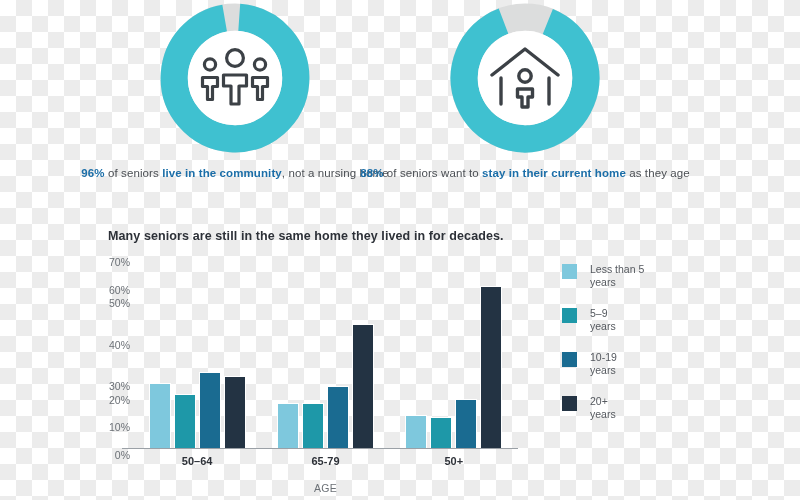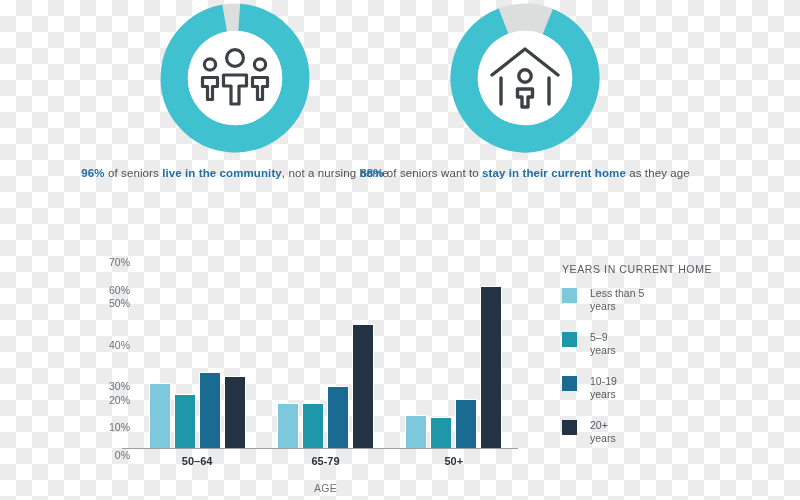--- a/index.html
+++ b/index.html
@@ -249,20 +249,21 @@
             <path d="M31.5 48 h15 v8 h-4.5 v10 h-6 v-10 h-4.5 z"></path>
           </g>
         </svg>
       </div>
       <div class="stat-caption">
         <b>88%</b><span> of seniors want to </span><b>stay in their current home</b><span> as they age</span>
       </div>
     </div>
   </div>
 
+  <div class="chart-title">Many seniors are still in the same home they lived in for decades.</div>
 
   <div class="y-axis">
       <div class="y-tick" style="top: 200px;">0%</div>
       <div class="y-tick" style="top: 172.429px;">10%</div>
       <div class="y-tick" style="top: 144.857px;">20%</div>
       <div class="y-tick" style="top: 131px;">30%</div>
       <div class="y-tick" style="top: 89.7143px;">40%</div>
       <div class="y-tick" style="top: 48px;">50%</div>
       <div class="y-tick" style="top: 34.5714px;">60%</div>
       <div class="y-tick" style="top: 7px;">70%</div>
@@ -293,21 +294,20 @@
   </div>
 
   <div class="x-labels">
       <div class="x-label">50–64</div>
       <div class="x-label">65-79</div>
       <div class="x-label">50+</div>
     </div>
   <div class="x-axis-title">AGE</div>
 
   <div class="legend">
-    <div class="legend-title">YEARS IN CURRENT HOME</div>
     <div id="legend-items">
         <div class="legend-item">
           <div class="legend-swatch" style="background: rgb(126, 200, 221);"></div>
           <div class="legend-label">Less than 5
 years</div>
         </div>
         <div class="legend-item">
           <div class="legend-swatch" style="background: rgb(30, 152, 168);"></div>
           <div class="legend-label">5–9
 years</div>

